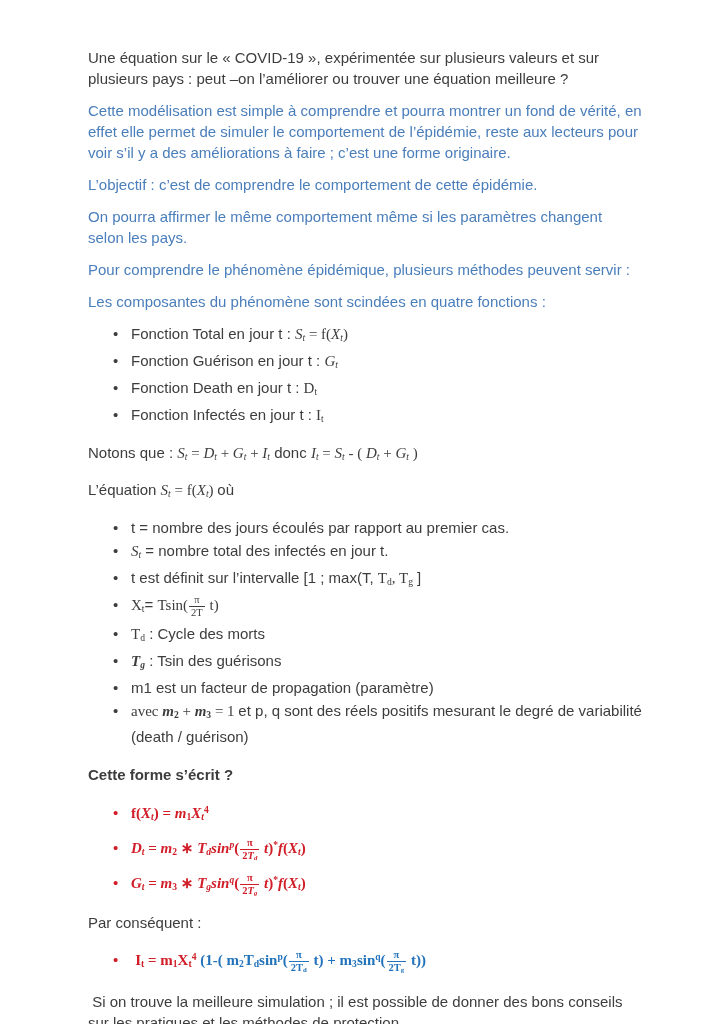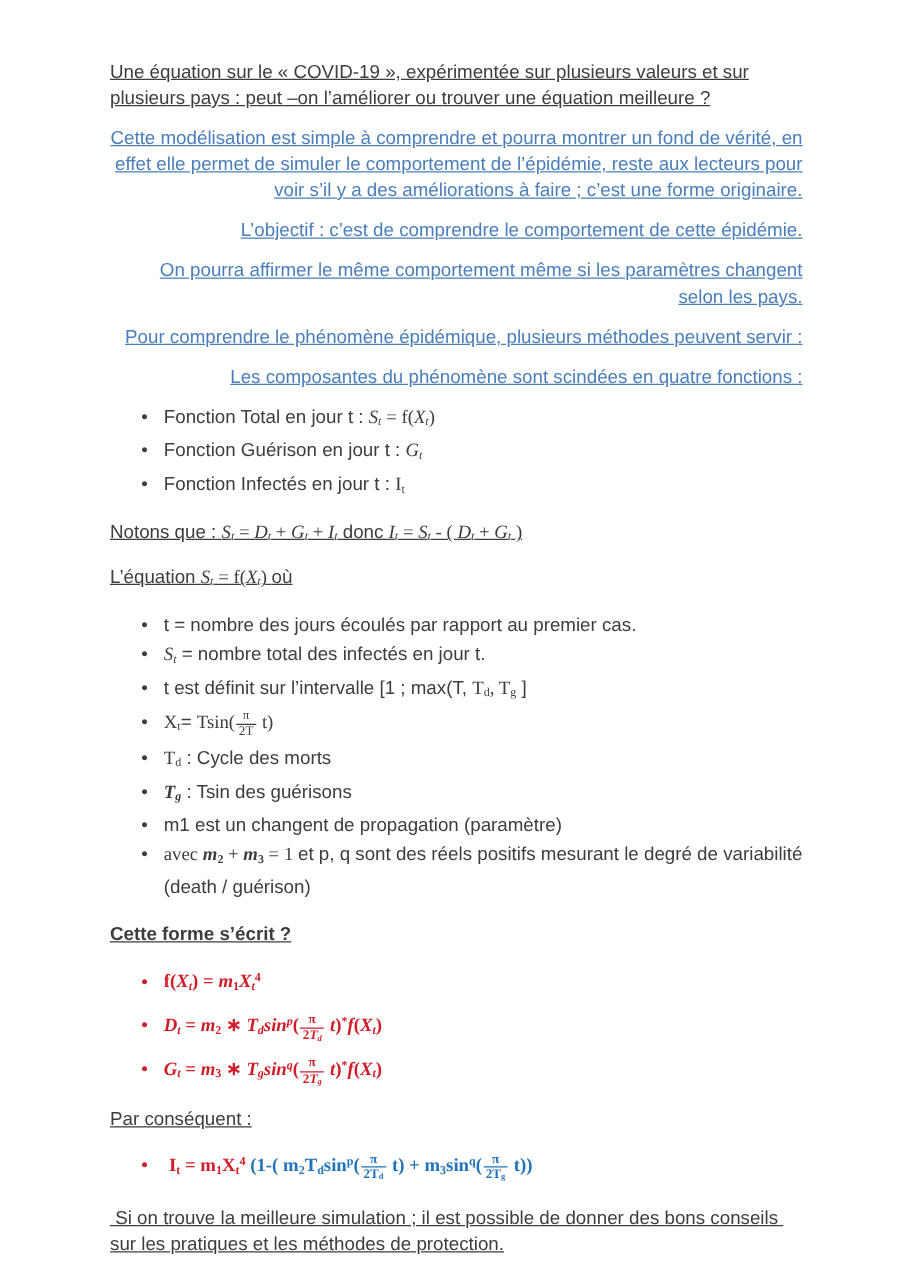--- a/index.html
+++ b/index.html
@@ -5,22 +5,22 @@
   * { margin:0; padding:0; box-sizing:border-box; }
   html,body { width:724px; height:1024px; overflow:hidden; }
   body {
     background:#ffffff;
     font-family:"Liberation Sans", sans-serif;
     font-size:15px;
     line-height:21px;
     color:var(--text,#3d3d3d);
   }
   .page { padding:47px 82px 0 88px; }
-  p { margin:0 0 11px 0;text-decoration:underline; }
-  .c-blue { color:var(--blue,#4a7ebb);text-align:right; }
+  p { margin:0 0 11px 0; }
+  .c-blue { color:var(--blue,#4a7ebb); }
   .c-red  { color:var(--red,#d11d28); }
   .c-fblue{ color:var(--fblue,#2273bb); }
   .bold-sans { font-weight:bold; }
   .pre { white-space:pre-wrap; }
   ul { list-style:none; margin:0 0 12px 25px; }
   li { padding-left:18px; line-height:22px; margin-bottom:1px; }
   li::before { content:"\2022"; display:inline-block; width:18px; margin-left:-18px; font-size:15px; }
   ul.red-list li::before { color:var(--red,#d11d28); }
   ul.red-list li { margin-bottom:6px; }
   ul.def-list li.tall { margin-bottom:3px; }
@@ -48,35 +48,36 @@
 
   <p class="c-blue">On pourra affirmer le même comportement même si les paramètres changent selon les pays.</p>
 
   <p class="c-blue">Pour comprendre le phénomène épidémique, plusieurs méthodes peuvent servir :</p>
 
   <p class="c-blue" style="">Les composantes du phénomène sont scindées en quatre fonctions :</p>
 
   <ul>
     <li><span class="tk-s">Fonction Total en jour t : </span><span class="tk-i">S</span><span class="tk-i tk-sub">t</span><span class="tk-r"> = f(</span><span class="tk-i">X</span><span class="tk-i tk-sub">t</span><span class="tk-r">)</span></li>
     <li><span class="tk-s">Fonction Guérison en jour t : </span><span class="tk-i">G</span><span class="tk-i tk-sub">t</span></li>
+    <li><span class="tk-s">Fonction Death en jour t : </span><span class="tk-r">D</span><span class="tk-r tk-sub">t</span></li>
     <li><span class="tk-s">Fonction Infectés en jour t : </span><span class="tk-r">I</span><span class="tk-r tk-sub">t</span></li>
   </ul>
 
   <p><span class="tk-s">Notons que : </span><span class="tk-i">S</span><span class="tk-i tk-sub">t</span><span class="tk-r"> = </span><span class="tk-i">D</span><span class="tk-i tk-sub">t</span><span class="tk-r"> + </span><span class="tk-i">G</span><span class="tk-i tk-sub">t</span><span class="tk-r"> + </span><span class="tk-i">I</span><span class="tk-i tk-sub">t</span><span class="tk-s"> donc </span><span class="tk-i">I</span><span class="tk-i tk-sub">t</span><span class="tk-r"> = </span><span class="tk-i">S</span><span class="tk-i tk-sub">t</span><span class="tk-r"> - ( </span><span class="tk-i">D</span><span class="tk-i tk-sub">t</span><span class="tk-r"> + </span><span class="tk-i">G</span><span class="tk-i tk-sub">t</span><span class="tk-r"> )</span></p>
 
   <p style="margin-bottom:13px"><span class="tk-s">L’équation </span><span class="tk-i">S</span><span class="tk-i tk-sub">t</span><span class="tk-r"> = f(</span><span class="tk-i">X</span><span class="tk-i tk-sub">t</span><span class="tk-r">) </span><span class="tk-s">où</span></p>
 
   <ul class="def-list" style="margin-bottom:16px">
     <li><span class="tk-s">t = nombre des jours écoulés par rapport au premier cas.</span></li>
     <li><span class="tk-i">S</span><span class="tk-i tk-sub">t</span><span class="tk-s"> = nombre total des infectés en jour t.</span></li>
     <li><span class="tk-s">t est définit sur l’intervalle [1 ; max(T, </span><span class="tk-r">T</span><span class="tk-r tk-sub">d</span><span class="tk-r">, </span><span class="tk-r">T</span><span class="tk-r tk-sub">g</span><span class="tk-s"> ]</span></li>
     <li class="tall"><span class="tk-r">X</span><span class="tk-r tk-sub">t</span><span class="tk-s">= </span><span class="tk-r">Tsin(</span><span class="frac"><span class="num"><span class="tk-r">π</span></span><span class="den"><span class="tk-r">2T</span></span></span><span class="tk-r"> t)</span></li>
     <li><span class="tk-r">T</span><span class="tk-r tk-sub">d</span><span class="tk-s"> : Cycle des morts</span></li>
     <li><span class="tk-bi">T</span><span class="tk-bi tk-sub">g</span><span class="tk-s"> : Tsin des guérisons</span></li>
-    <li><span class="tk-s">m1 est un changent de propagation (paramètre)</span></li>
+    <li><span class="tk-s">m1 est un facteur de propagation (paramètre)</span></li>
     <li><span class="tk-r">avec </span><span class="tk-bi">m</span><span class="tk-b tk-sub">2</span><span class="tk-r"> + </span><span class="tk-bi">m</span><span class="tk-b tk-sub">3</span><span class="tk-r"> = 1 </span><span class="tk-s">et p, q sont des réels positifs mesurant le degré de variabilité (death / guérison)</span></li>
   </ul>
 
   <p class="bold-sans" style="margin-bottom:14px">Cette forme s’écrit ?</p>
 
   <ul class="red-list c-red" style="margin-bottom:14px">
     <li><span class="tk-b">f(</span><span class="tk-bi">X</span><span class="tk-bi tk-sub">t</span><span class="tk-b">) = </span><span class="tk-bi">m</span><span class="tk-b tk-sub">1</span><span class="tk-bi">X</span><span class="tk-bi tk-sub">t</span><span class="tk-b tk-sup">4</span></li>
     <li><span class="tk-bi">D</span><span class="tk-bi tk-sub">t</span><span class="tk-b"> = </span><span class="tk-bi">m</span><span class="tk-b tk-sub">2</span><span class="tk-b"> ∗ </span><span class="tk-bi">T</span><span class="tk-bi tk-sub">d</span><span class="tk-bi">sin</span><span class="tk-bi tk-sup">p</span><span class="tk-b">(</span><span class="frac"><span class="num"><span class="tk-b">π</span></span><span class="den"><span class="tk-b">2</span><span class="tk-bi">T</span><span class="tk-bi tk-sub">d</span></span></span><span class="tk-bi"> t</span><span class="tk-b">)</span><span class="tk-b tk-sup">*</span><span class="tk-bi">f</span><span class="tk-b">(</span><span class="tk-bi">X</span><span class="tk-bi tk-sub">t</span><span class="tk-b">)</span></li>
     <li><span class="tk-bi">G</span><span class="tk-bi tk-sub">t</span><span class="tk-b"> = </span><span class="tk-bi">m</span><span class="tk-b tk-sub">3</span><span class="tk-b"> ∗ </span><span class="tk-bi">T</span><span class="tk-bi tk-sub">g</span><span class="tk-bi">sin</span><span class="tk-bi tk-sup">q</span><span class="tk-b">(</span><span class="frac"><span class="num"><span class="tk-b">π</span></span><span class="den"><span class="tk-b">2</span><span class="tk-bi">T</span><span class="tk-bi tk-sub">g</span></span></span><span class="tk-bi"> t</span><span class="tk-b">)</span><span class="tk-b tk-sup">*</span><span class="tk-bi">f</span><span class="tk-b">(</span><span class="tk-bi">X</span><span class="tk-bi tk-sub">t</span><span class="tk-b">)</span></li>
   </ul>

